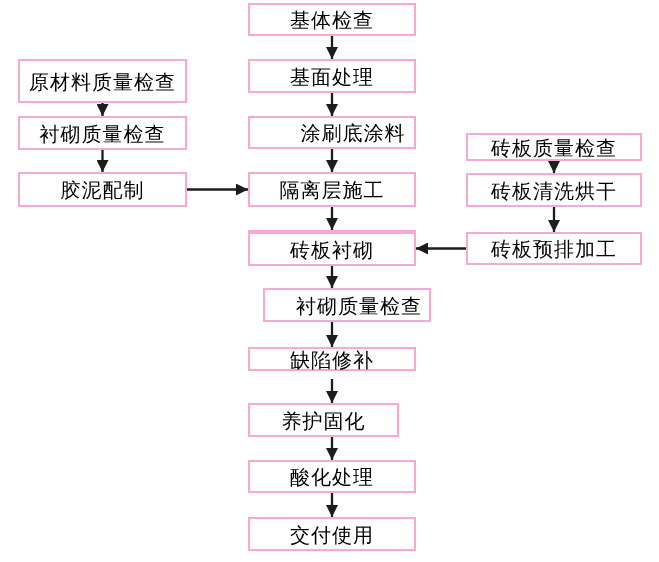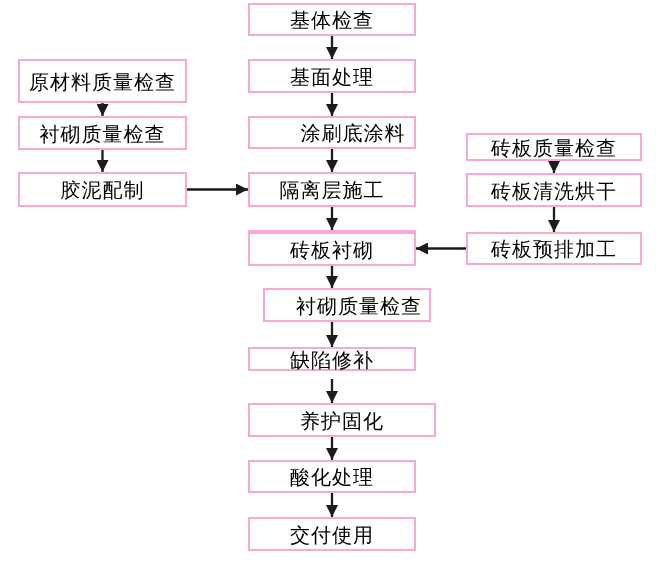--- a/index.html
+++ b/index.html
@@ -90,21 +90,21 @@
     </div>
     <div class="node thick-top" style="left: 248px; top: 230px; width: 168px; height: 36px;">
       <span class="node-label">砖板衬砌</span>
     </div>
     <div class="node" style="left: 263px; top: 288px; width: 168px; height: 34px; padding-left: 24px;">
       <span class="node-label">衬砌质量检查</span>
     </div>
     <div class="node" style="left: 248px; top: 347px; width: 168px; height: 24px;">
       <span class="node-label">缺陷修补</span>
     </div>
-    <div class="node" style="left: 248px; top: 403px; width: 188px; height: 34px; justify-content: center;">
+    <div class="node" style="left: 248px; top: 403px; width: 151px; height: 34px; justify-content: center;">
       <span class="node-label">养护固化</span>
     </div>
     <div class="node" style="left: 248px; top: 460px; width: 168px; height: 33px;">
       <span class="node-label">酸化处理</span>
     </div>
     <div class="node" style="left: 248px; top: 517px; width: 168px; height: 34px;">
       <span class="node-label">交付使用</span>
     </div>
     <div class="node" style="left: 18px; top: 59px; width: 169px; height: 44px;">
       <span class="node-label">原材料质量检查</span>

